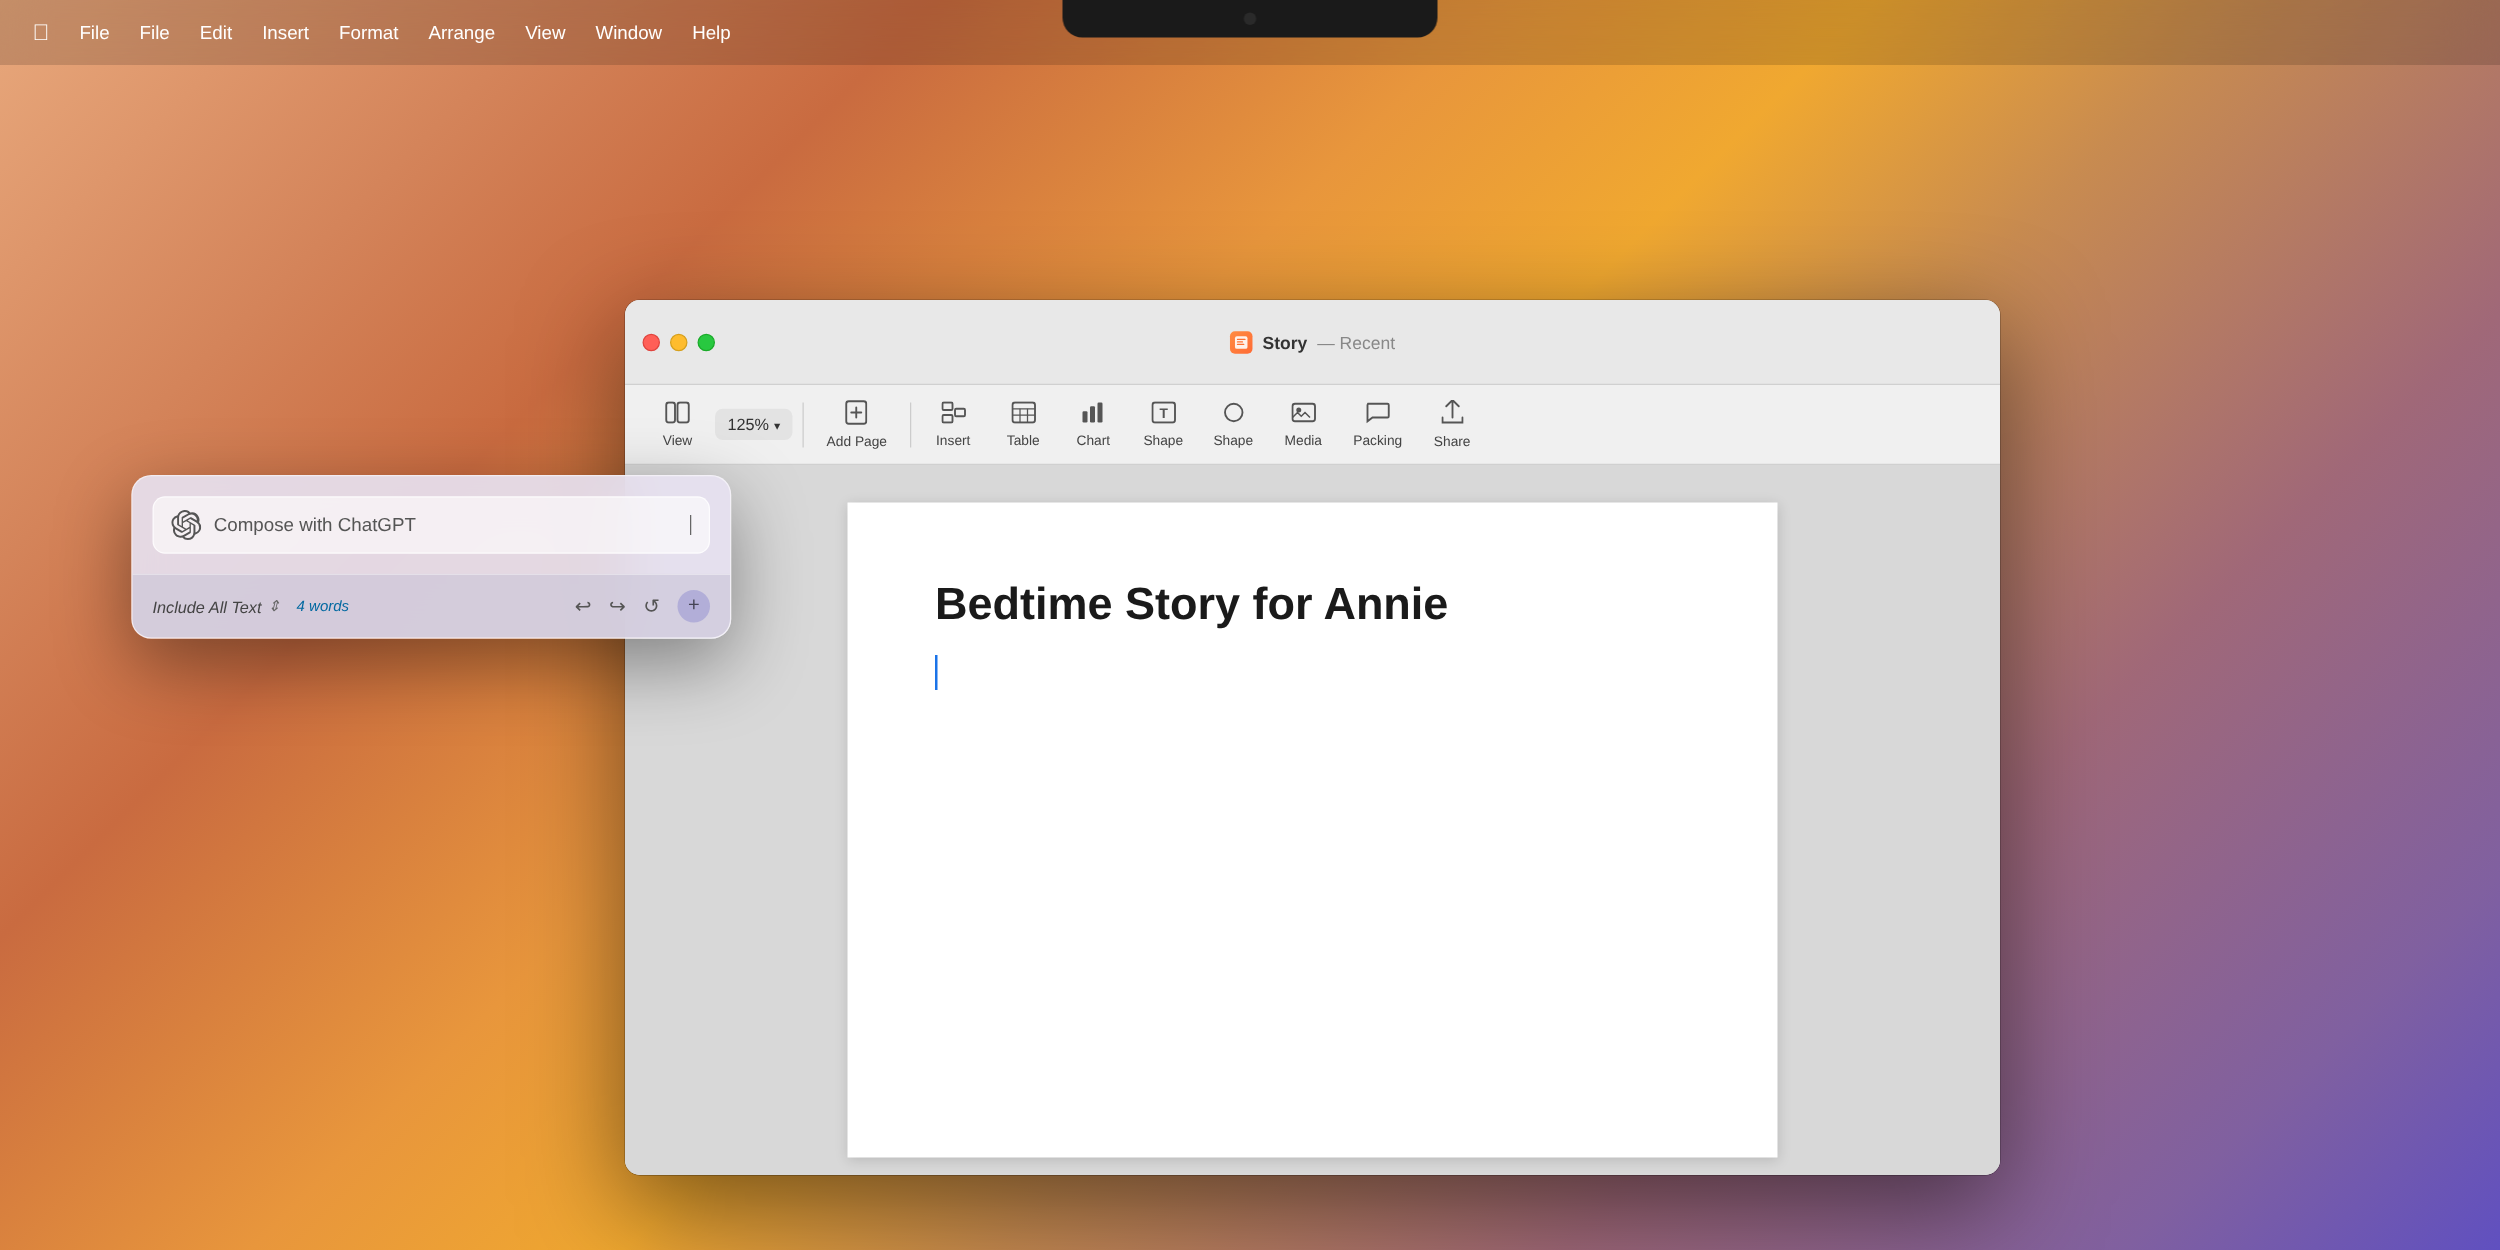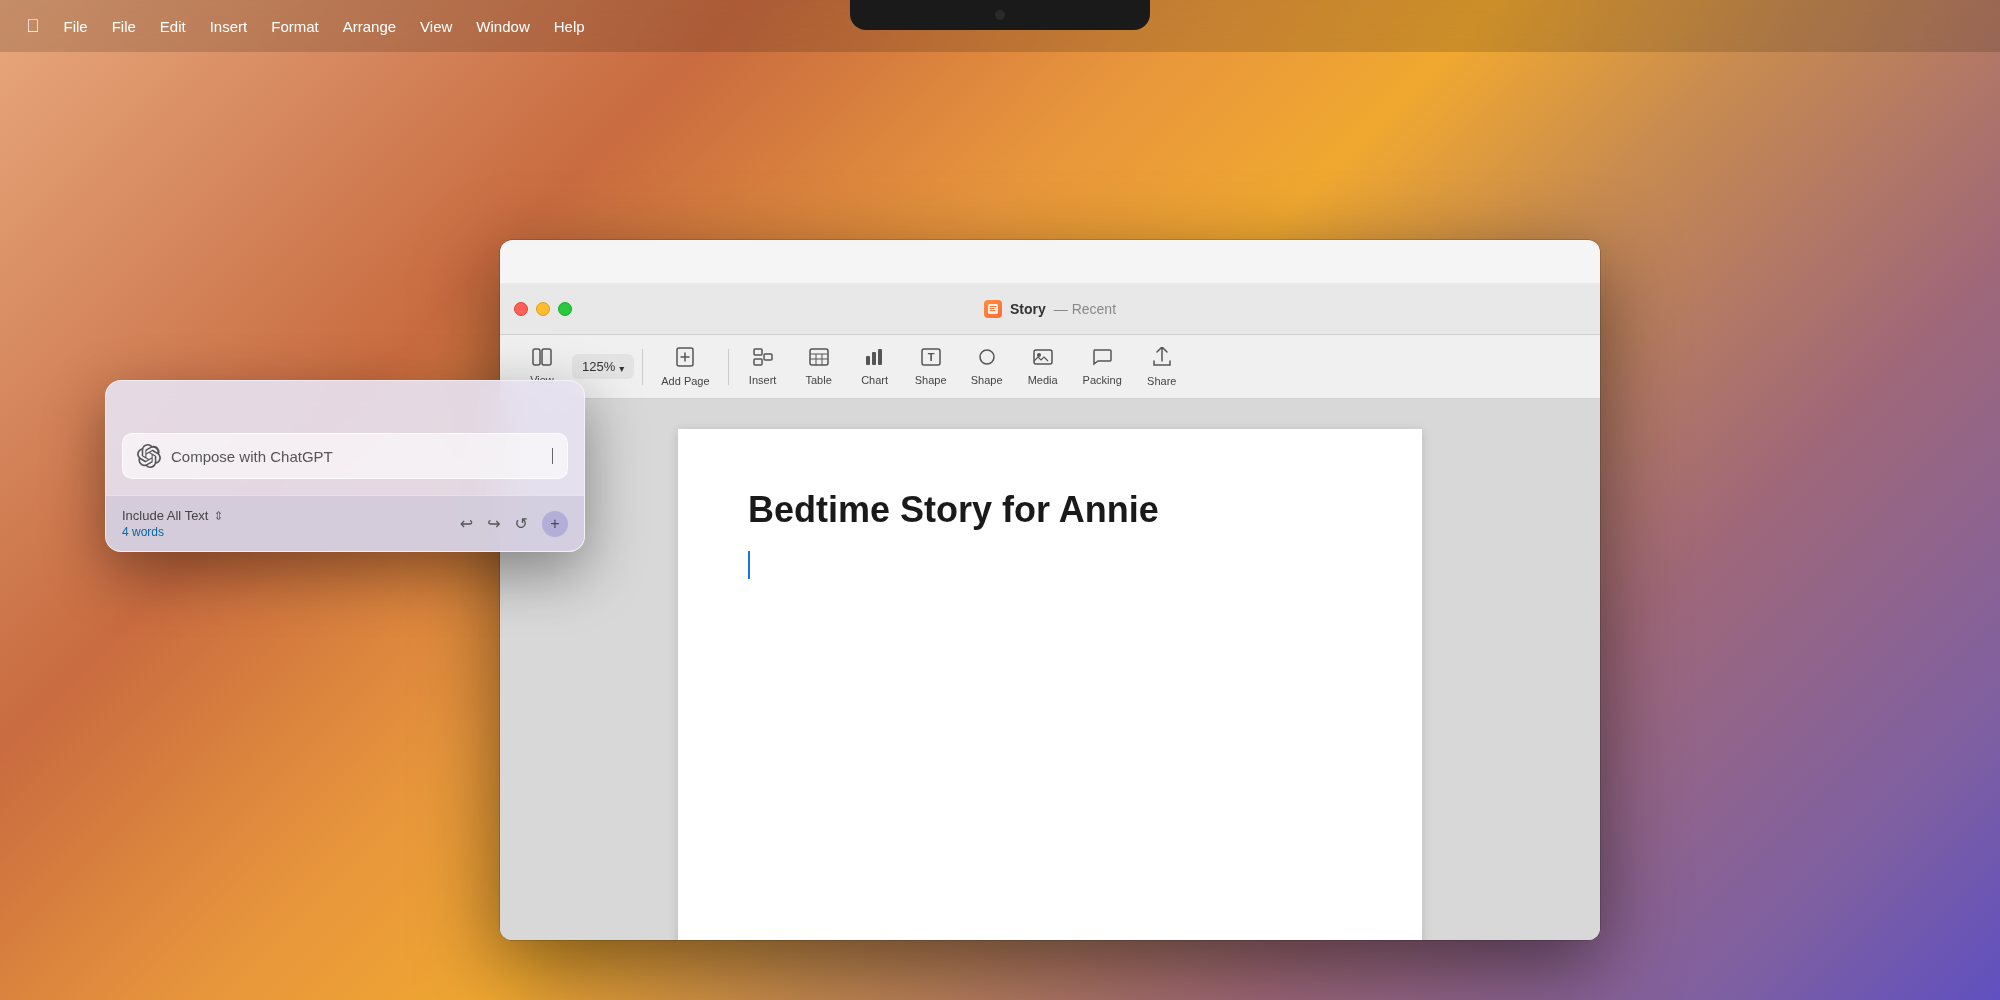--- a/index.html
+++ b/index.html
@@ -88,29 +88,28 @@
       height: 700px;
       background: #f5f5f5;
       border-radius: 12px;
       box-shadow: 0 25px 80px rgba(0,0,0,0.5), 0 0 0 0.5px rgba(0,0,0,0.3);
       overflow: hidden;
       z-index: 10;
     }
 
     
     .window-titlebar {
-      height: 52px;
+      height: 68px;
       background: #e8e8e8;
       display: flex;
       align-items: center;
       padding: 0 14px;
       gap: 8px;
       border-bottom: 1px solid #d0d0d0;
       position: relative;
-      margin-top: 43px;
     }
 
     .traffic-light {
       width: 14px;
       height: 14px;
       border-radius: 50%;
       cursor: pointer;
     }
 
     .traffic-close { background: #ff5f57; border: 1px solid #e0443e; }
@@ -256,21 +255,20 @@
     }
 
     .compose-input-row {
       display: flex;
       align-items: center;
       gap: 10px;
       background: rgba(255,255,255,0.6);
       border-radius: 10px;
       padding: 10px 14px;
       border: 1px solid rgba(255,255,255,0.8);
-      margin-top: 36px;
     }
 
     .chatgpt-logo {
       width: 24px;
       height: 24px;
       flex-shrink: 0;
     }
 
     .compose-input {
       flex: 1;
@@ -572,21 +570,21 @@
         <svg class="chatgpt-logo" viewBox="0 0 24 24" fill="none" xmlns="http://www.w3.org/2000/svg">
           <path d="M22.282 9.821a5.985 5.985 0 00-.516-4.91 6.046 6.046 0 00-6.51-2.9A6.065 6.065 0 004.981 4.18a5.985 5.985 0 00-3.998 2.9 6.046 6.046 0 00.743 7.097 5.98 5.98 0 00.51 4.911 6.051 6.051 0 006.515 2.9A5.985 5.985 0 0013.26 24a6.056 6.056 0 005.772-4.206 5.99 5.99 0 003.997-2.9 6.056 6.056 0 00-.747-7.073zM13.26 22.43a4.476 4.476 0 01-2.876-1.04l.141-.081 4.779-2.758a.795.795 0 00.392-.681v-6.737l2.02 1.168a.071.071 0 01.038.052v5.583a4.504 4.504 0 01-4.494 4.494zM3.6 18.304a4.47 4.47 0 01-.535-3.014l.142.085 4.783 2.759a.771.771 0 00.78 0l5.843-3.369v2.332a.08.08 0 01-.033.062L9.74 19.95a4.5 4.5 0 01-6.14-1.646zM2.34 7.896a4.475 4.475 0 012.366-1.973V11.6a.766.766 0 00.388.676l5.815 3.355-2.02 1.168a.076.076 0 01-.071 0l-4.83-2.786A4.504 4.504 0 012.34 7.896zm16.597 3.855l-5.843-3.387L15.115 7.2a.077.077 0 01.071 0l4.83 2.786a4.494 4.494 0 01-.676 8.105v-5.678a.79.79 0 00-.403-.662zm2.01-3.023l-.141-.085-4.774-2.782a.776.776 0 00-.785 0L9.409 9.23V6.897a.077.077 0 01.032-.062l4.83-2.786a4.49 4.49 0 016.166 4.853zm-12.64 4.135l-2.02-1.164a.08.08 0 01-.038-.057V6.075a4.495 4.495 0 017.375-3.45l-.142.08-4.778 2.758a.795.795 0 00-.393.681zm1.097-2.365l2.602-1.5 2.607 1.5v2.999l-2.597 1.5-2.607-1.5z" fill="#555"></path>
         </svg>
         <span class="compose-input">Compose with ChatGPT</span>
         <span class="input-cursor"></span>
       </div>
     </div>
 
 
     <div class="chatgpt-bottom">
-      <div style="display:flex;flex-direction:column;gap:2px;">
+      <div style="display:flex;flex-direction:row;gap:13px;font-style:italic;">
         <div class="include-text">
           <span>Include All Text</span>
           <span class="include-arrows">⇕</span>
         </div>
         <span class="word-count">4 words</span>
       </div>
 
       <div class="bottom-actions">
         <span class="action-icon">↩</span>
         <span class="action-icon">↪</span>

